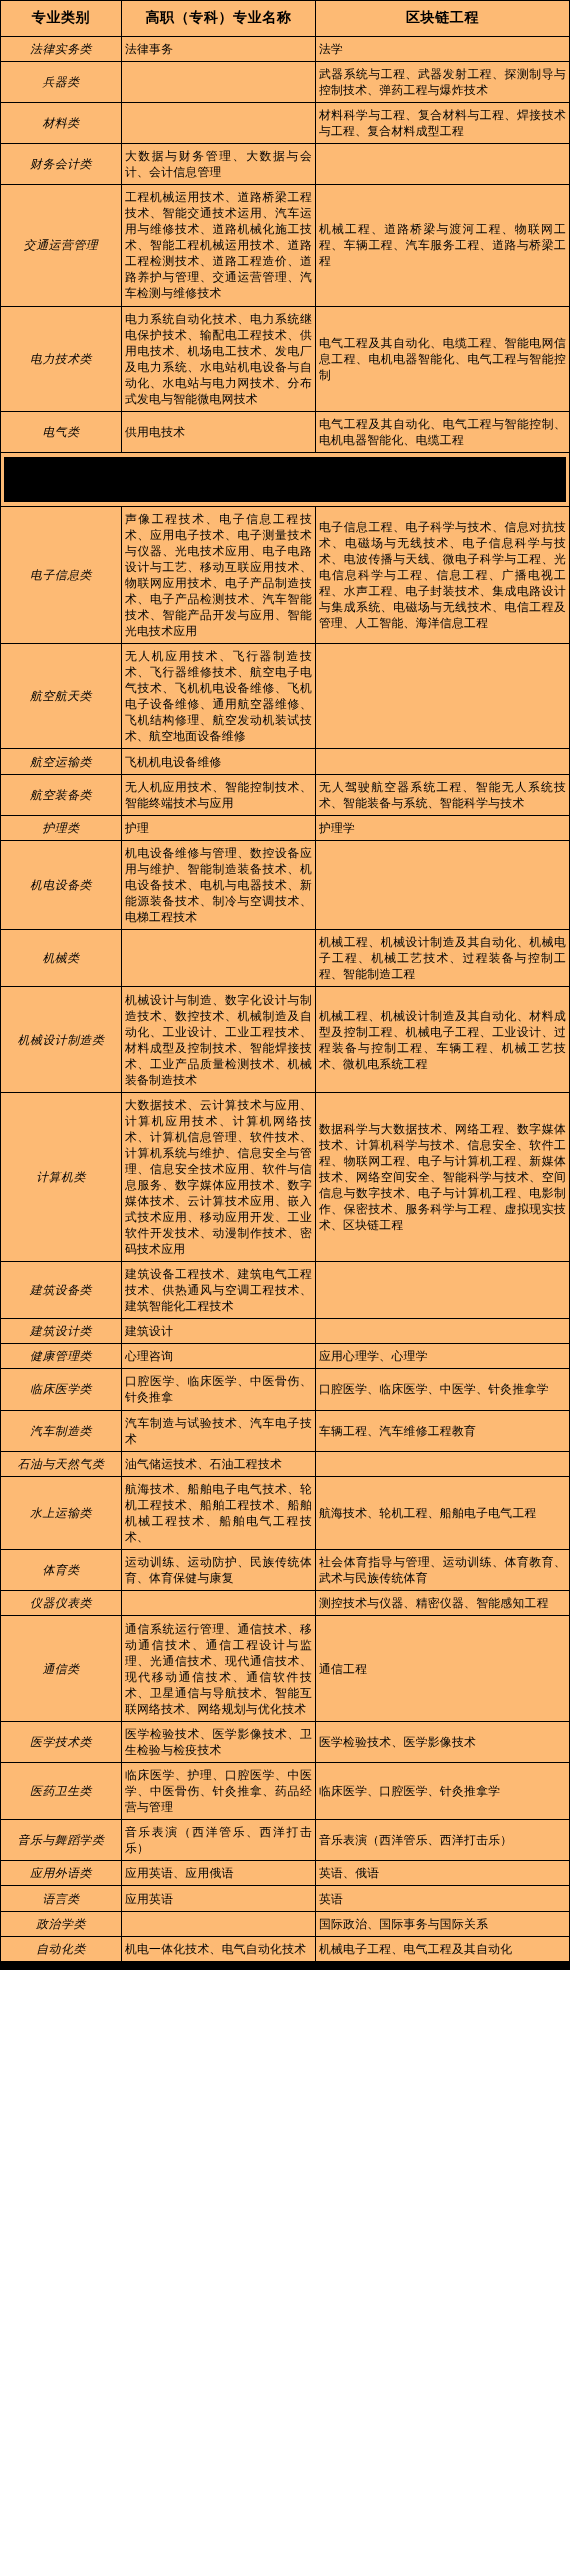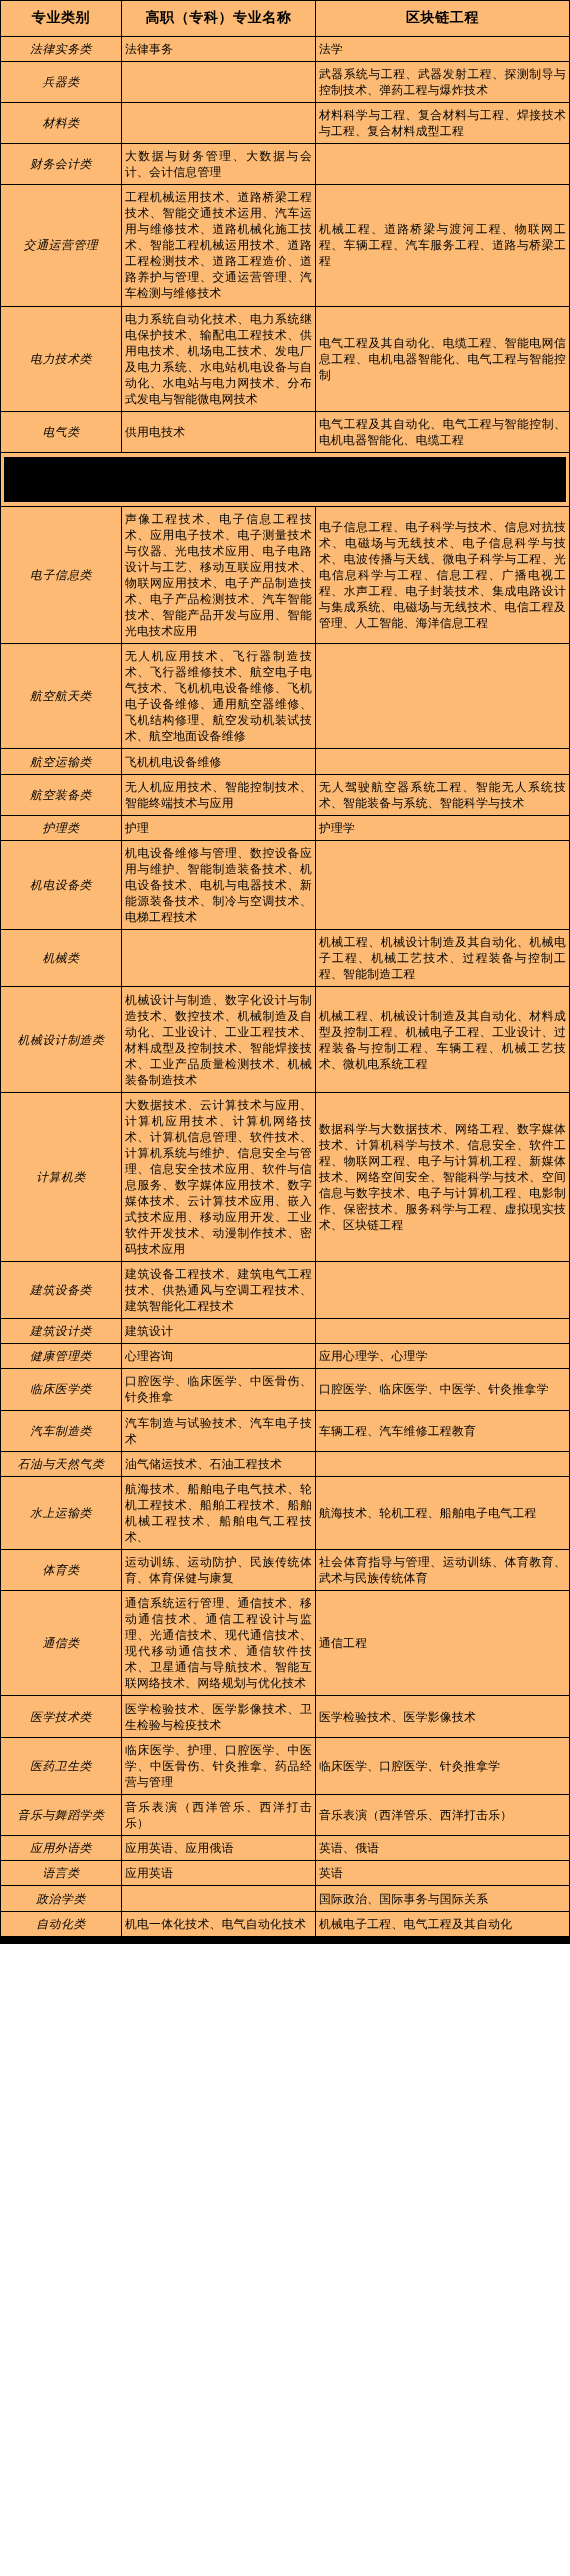--- a/index.html
+++ b/index.html
@@ -231,20 +231,25 @@
     <td class="voc">航海技术、船舶电子电气技术、轮机工程技术、船舶工程技术、船舶机械工程技术、船舶电气工程技术、</td>
     <td class="ug">航海技术、轮机工程、船舶电子电气工程</td>
   </tr>
 
   <tr>
     <td class="cat">体育类</td>
     <td class="voc">运动训练、运动防护、民族传统体育、体育保健与康复</td>
     <td class="ug">社会体育指导与管理、运动训练、体育教育、武术与民族传统体育</td>
   </tr>
 
+  <tr>
+    <td class="cat">仪器仪表类</td>
+    <td class="voc"></td>
+    <td class="ug">测控技术与仪器、精密仪器、智能感知工程</td>
+  </tr>
 
   <tr>
     <td class="cat">通信类</td>
     <td class="voc">通信系统运行管理、通信技术、移动通信技术、通信工程设计与监理、光通信技术、现代通信技术、现代移动通信技术、通信软件技术、卫星通信与导航技术、智能互联网络技术、网络规划与优化技术</td>
     <td class="ug">通信工程</td>
   </tr>
 
   <tr>
     <td class="cat">医学技术类</td>
     <td class="voc">医学检验技术、医学影像技术、卫生检验与检疫技术</td>

